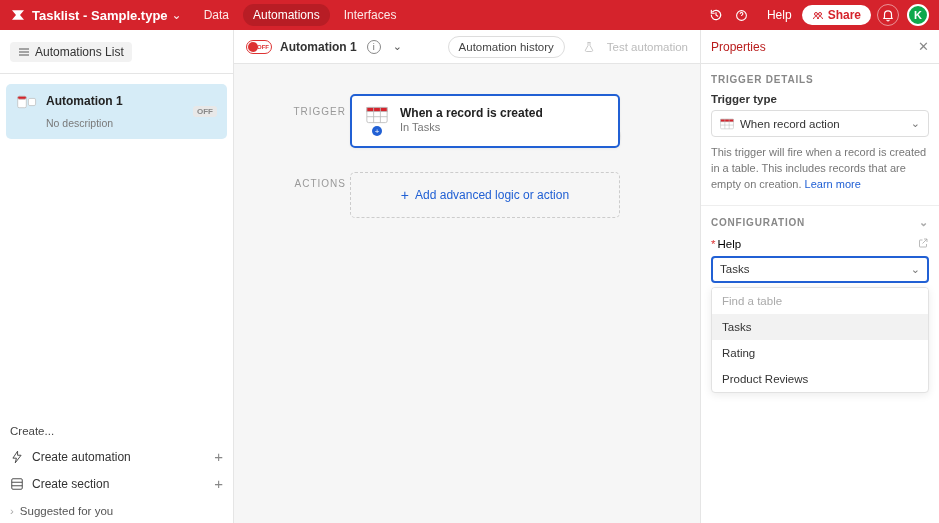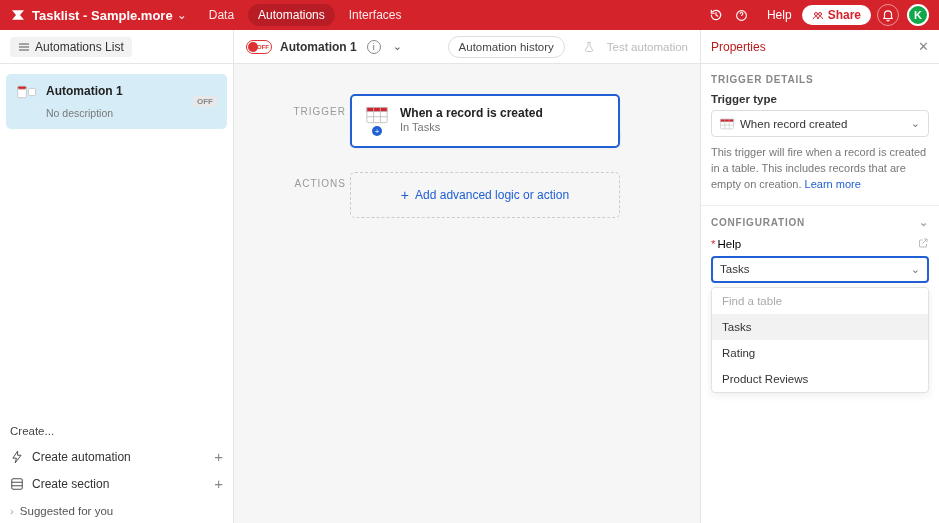--- a/index.html
+++ b/index.html
@@ -21,21 +21,21 @@
   .topbar .bell { border:1px solid rgba(255,255,255,0.5); border-radius:50%; }
   .topbar .avatar { width:22px; height:22px; border-radius:50%; background:#0fa84b; border:2px solid #fff; margin-left:8px; display:flex; align-items:center; justify-content:center; font-size:11px; font-weight:600; }
 
   
   .body { display:flex; height:493px; }
   .left { width:234px; border-right:1px solid #e5e5e5; display:flex; flex-direction:column; }
   .center { flex:1; background:#f6f6f6; border-right:1px solid #e5e5e5; position:relative; }
   .right { width:238px; display:flex; flex-direction:column; }
 
   
-  .left .sub-top { height:34px; border-bottom:1px solid #e5e5e5; display:flex; align-items:center; padding:0 10px; }
+  .left .sub-top { height:44px; border-bottom:1px solid #e5e5e5; display:flex; align-items:center; padding:0 10px; }
   .aut-list-btn { background:#f2f2f2; border-radius:4px; padding:3px 8px; font-size:12px; color:#333; display:flex; align-items:center; gap:5px; cursor:pointer;}
   .aut-list-btn svg { width:12px; height:10px; stroke:#555; stroke-width:2; fill:none; }
   .left .content { padding:10px 6px; flex:1; }
   .aut-card { background:#d6ecf7; border-radius:5px; padding:10px 10px; display:flex; align-items:flex-start; gap:8px; }
   .aut-card .ic { width:22px; display:flex; align-items:center; justify-content:center; padding-top:1px;}
   .aut-card .ic svg { width:20px; height:14px; }
   .aut-card .txt { flex:1; }
   .aut-card .name { font-size:12px; font-weight:600; color:#222; }
   .aut-card .desc { font-size:10.5px; color:#7a7a7a; margin-top:9px;}
   .aut-card .badge { background:#e8e8e8; color:#888; font-size:8px; font-weight:700; padding:1px 4px; border-radius:3px; align-self:center; }
@@ -115,21 +115,21 @@
 </style>
 </head>
 <body>
 
 <div class="topbar">
   <span class="logo">
     <svg viewBox="0 0 24 24">
         <path d="M3 5 L21 5 L15 12 L21 19 L3 19 L9 12 Z"></path>
       </svg>
   </span>
-  <span class="title">Tasklist - Sample.more</span>
+  <span class="title">Tasklist - Sample.type</span>
   <span class="title-caret">⌄</span>
   <span class="tab">Data</span>
   <span class="tab active">Automations</span>
   <span class="tab">Interfaces</span>
   <span class="spacer"></span>
   <span class="icon-btn">
     <svg viewBox="0 0 24 24">
         <path d="M4 12a8 8 0 1 0 2.3-5.6M4 4v5h5M12 8v4l3 2" stroke-linecap="round"></path>
       </svg>
   </span>
@@ -285,21 +285,21 @@
       <div class="label">Trigger type</div>
       <div class="select">
         <span class="lead">
           <svg viewBox="0 0 26 20" class="ic grid-ic">
             <rect x="1" y="1" width="24" height="18" rx="2"></rect>
             <rect x="1" y="1" width="24" height="5" class="hdr"></rect>
             <line x1="9" y1="1" x2="9" y2="19"></line>
               <line x1="17" y1="1" x2="17" y2="19"></line>
             <line x1="1" y1="12" x2="25" y2="12"></line>
           </svg>
-          <span>When record created</span>
+          <span>When record action</span>
         </span>
         <span class="caret">⌄</span>
       </div>
       <div class="help-txt">
         <span>This trigger will fire when a record is created in a table. This includes records that are empty on creation. </span><a>Learn more</a>
       </div>
       <div class="divider"></div>
     </div>
 
     <div class="section">

